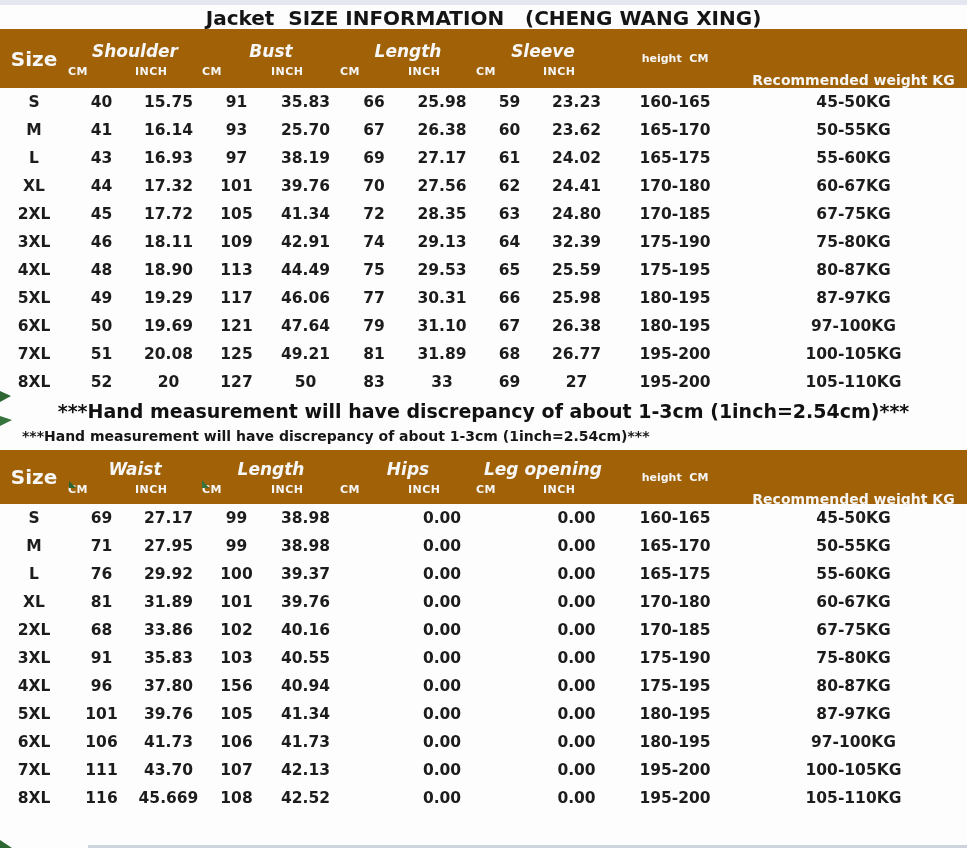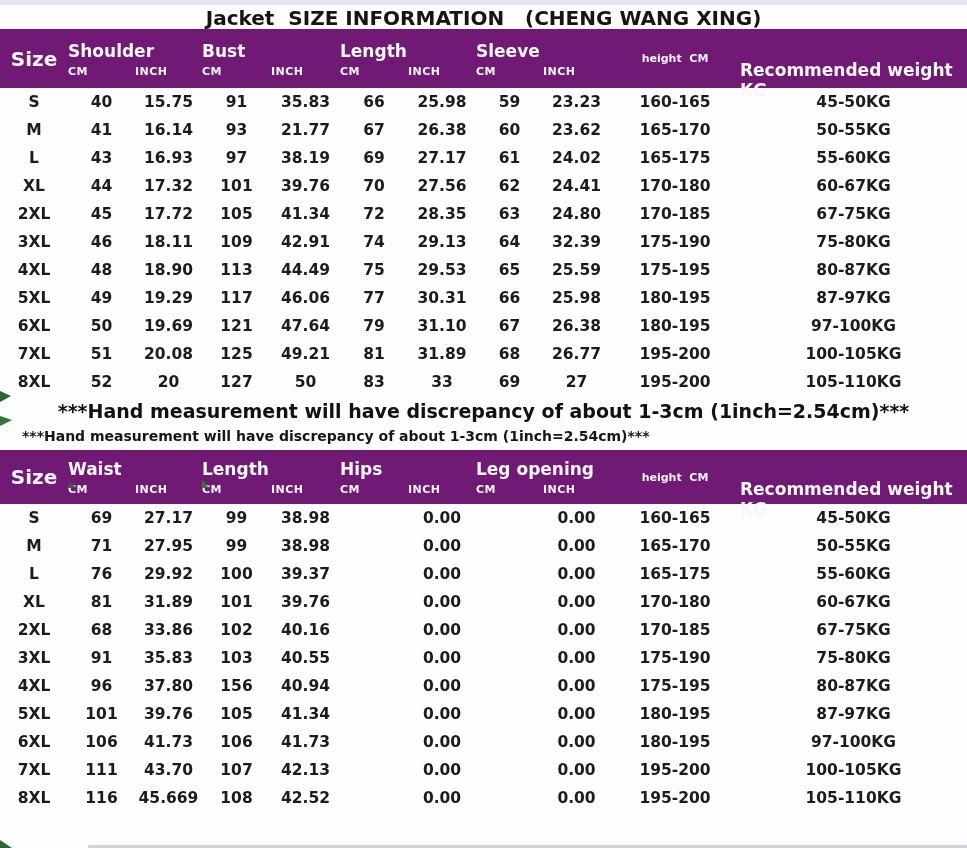--- a/index.html
+++ b/index.html
@@ -21,35 +21,35 @@
     color:#151515;
   }
   .title1 { height:24px; line-height:26px; font-size:20px; }
   .title2 { height:33px; line-height:32px; font-size:20px; }
 
   .grid {
     display:grid;
     grid-template-columns:68px 67px 67px 69px 69px 68px 68px 67px 67px 130px 227px;
   }
   .band {
-    background:#701a75;
+    background:#a16207;
     color:#f6f6f6;
     font-weight:bold;
   }
   .band1 { grid-template-rows:33px 26px; height:59px; }
   .band2 { grid-template-rows:30px 24px; height:54px; }
 
   .size-cell   { grid-column:1; grid-row:1/3; display:flex; align-items:center; justify-content:center; font-size:20px; }
-  .group       { grid-row:1; align-self:end; font-size:17px; padding-bottom:1px; }
+  .group       { grid-row:1; align-self:end; text-align:center; font-size:17px; padding-bottom:1px;font-style:italic; }
   .g1 { grid-column:2/4; } .g2 { grid-column:4/6; } .g3 { grid-column:6/8; } .g4 { grid-column:8/10; }
   .unit        { grid-row:2; text-align:left; font-size:11px; padding-top:3px; letter-spacing:0.5px; }
   .col2{grid-column:2} .col3{grid-column:3} .col4{grid-column:4} .col5{grid-column:5}
   .col6{grid-column:6} .col7{grid-column:7} .col8{grid-column:8} .col9{grid-column:9}
   .height-cell { grid-column:10; grid-row:1/3; display:flex; align-items:center; justify-content:center; font-size:11px; white-space:pre; }
-  .weight-cell { grid-column:11; grid-row:1/3; display:flex; align-items:center; justify-content:center; font-size:17px;margin-top:43px; }
+  .weight-cell { grid-column:11; grid-row:1/3; display:flex; align-items:center; justify-content:center; font-size:14px;margin-top:43px; }
 
   .trow { display:grid; grid-template-columns:68px 67px 67px 69px 69px 68px 68px 67px 67px 130px 227px; height:28px; align-items:center; }
   .cell { text-align:center; font-weight:bold; font-size:15.5px; color:#1c1c1c; }
 
   .note-large {
     margin:0; height:28px; line-height:30px;
     text-align:center; font-weight:bold; font-size:19px; color:#111;
   }
   .note-small {
     margin:0; height:26px; line-height:24px;
@@ -103,21 +103,21 @@
           <div class="cell">59</div>
           <div class="cell">23.23</div>
           <div class="cell">160-165</div>
           <div class="cell">45-50KG</div>
         </div>
         <div class="trow">
           <div class="cell">M</div>
           <div class="cell">41</div>
           <div class="cell">16.14</div>
           <div class="cell">93</div>
-          <div class="cell">21.77</div>
+          <div class="cell">25.70</div>
           <div class="cell">67</div>
           <div class="cell">26.38</div>
           <div class="cell">60</div>
           <div class="cell">23.62</div>
           <div class="cell">165-170</div>
           <div class="cell">50-55KG</div>
         </div>
         <div class="trow">
           <div class="cell">L</div>
           <div class="cell">43</div>

